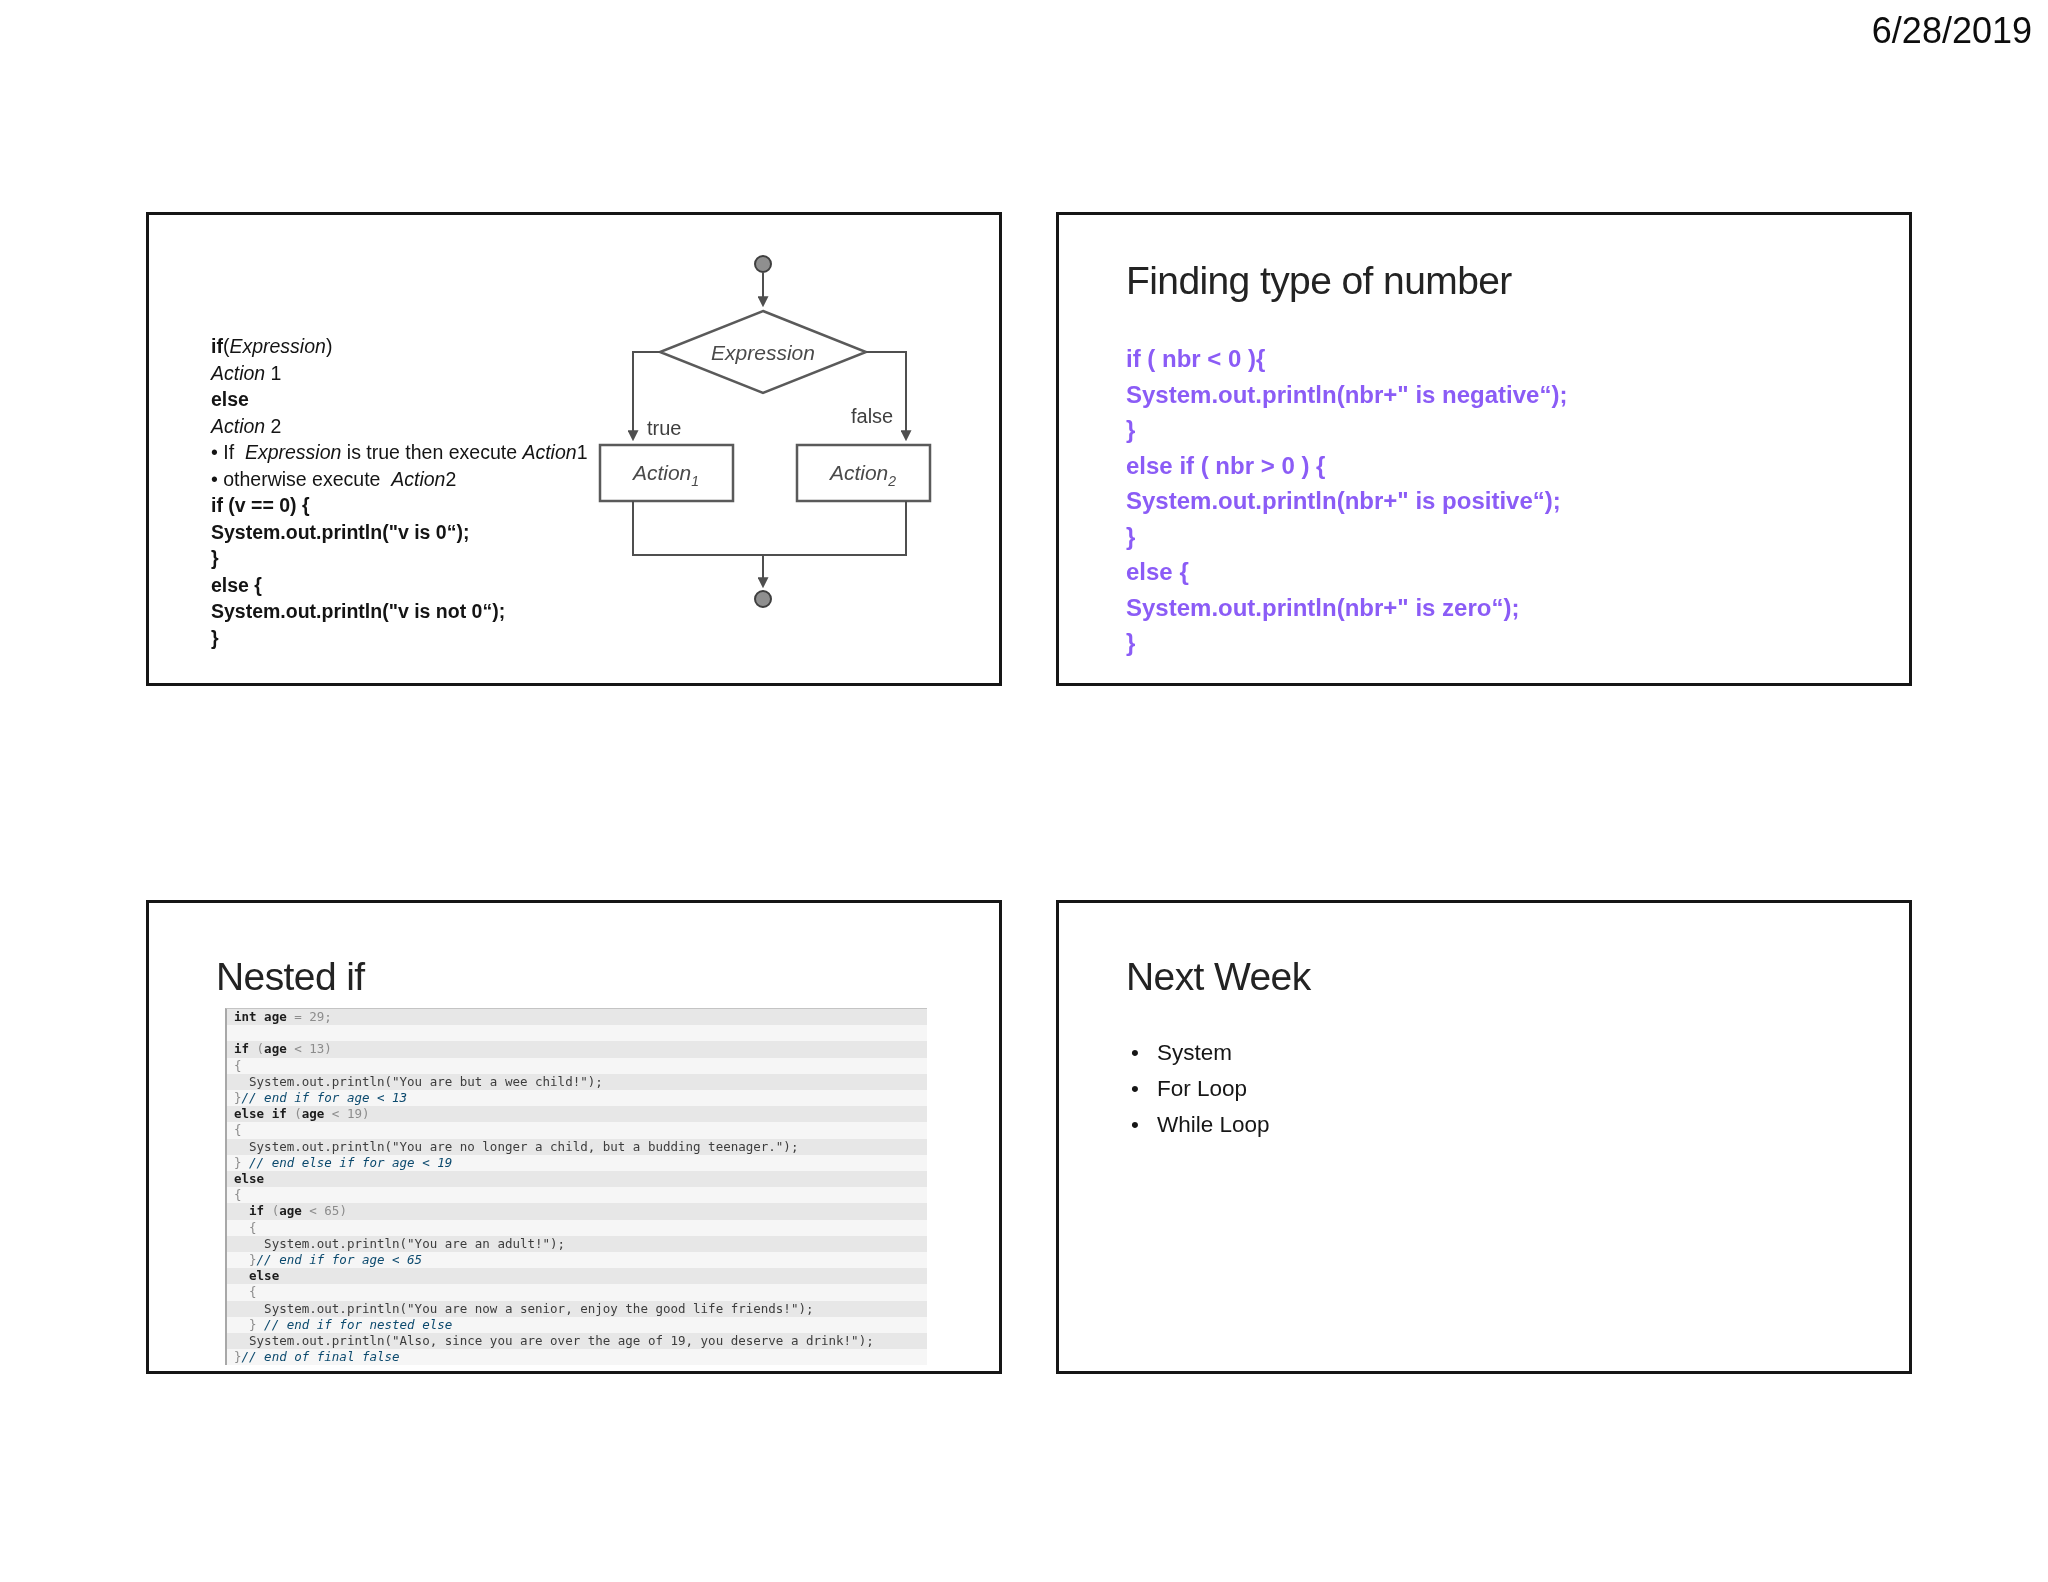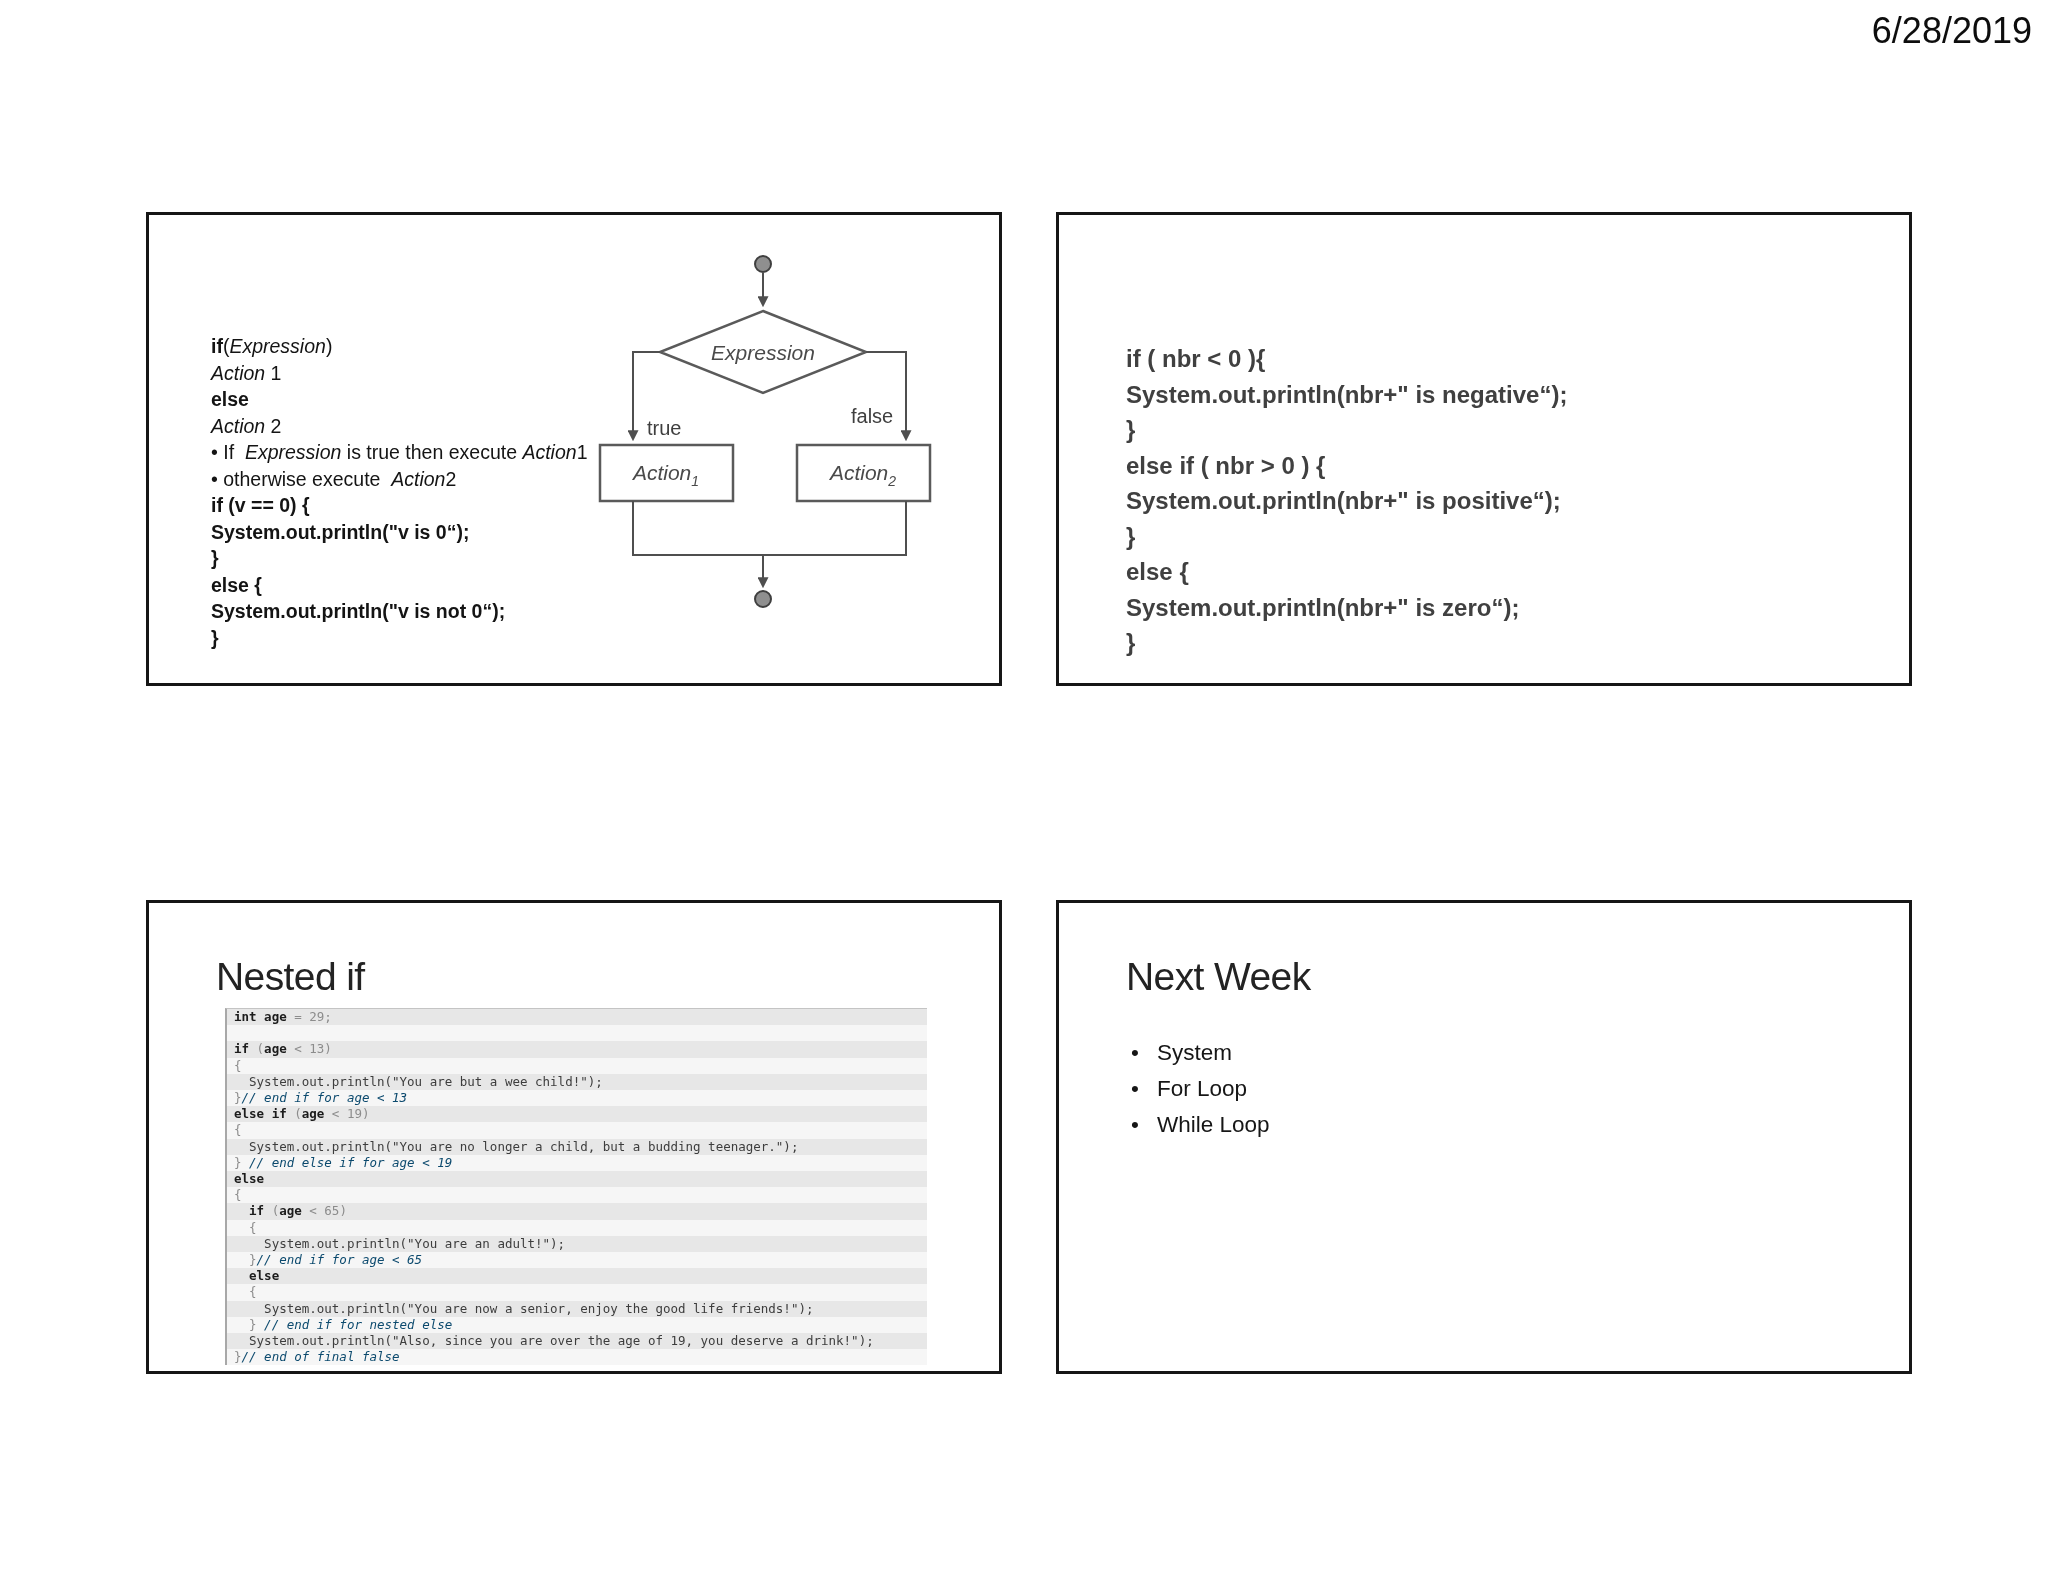--- a/index.html
+++ b/index.html
@@ -38,21 +38,21 @@
   .line { white-space:pre; }
 
   
   .body1 { position:absolute; left:62px; top:118px; font-size:19.5px; color:#141414; }
   .body1 .line { line-height:26.5px; }
   .s-b { font-weight:700; }
   .s-i { font-style:italic; }
   .s-n { }
 
   
-  .body2 { position:absolute; left:67px; top:126px; font-size:24px; font-weight:700; color:#404040; }
+  .body2 { position:absolute; left:67px; top:126px; font-size:24px; font-weight:700; color:#8b5cf6; }
   .body2 .line { line-height:35.5px; }
 
   
   .codeshot {
     position:absolute; left:76px; top:105px; width:700px;
     font-family:"DejaVu Sans Mono","Liberation Mono",monospace;
     font-size:12.5px; color:#3c3c3c;
     border-left:2px solid #a8a8a8; border-top:1px solid #c4c4c4;
     background:#fbfbfb;
   }
@@ -126,20 +126,21 @@
       <rect class="fl-shape" x="648" y="230" width="133" height="56"></rect>
       <text class="fl-italic" x="714" y="265" text-anchor="middle"><tspan>Action</tspan><tspan class="fl-sub" dy="6">2</tspan></text>
 
       <polyline class="fl-stroke" points="484,286 484,340 757,340 757,286"></polyline>
       <line class="fl-stroke" x1="614" y1="340" x2="614" y2="371" marker-end="url(#ah)"></line>
       <circle class="fl-dot" cx="614" cy="384" r="8"></circle>
     </svg>
   </section>
 
   <section class="slide s2">
+    <h1>Finding type of number</h1>
     <div class="body2">
         <div class="line"><span class="s-n">if ( nbr &lt; 0 ){</span></div>
         <div class="line"><span class="s-n">System.out.println(nbr+" is negative“);</span></div>
         <div class="line"><span class="s-n">}</span></div>
         <div class="line"><span class="s-n">else if ( nbr &gt; 0 ) {</span></div>
         <div class="line"><span class="s-n">System.out.println(nbr+" is positive“);</span></div>
         <div class="line"><span class="s-n">}</span></div>
         <div class="line"><span class="s-n">else {</span></div>
         <div class="line"><span class="s-n">System.out.println(nbr+" is zero“);</span></div>
         <div class="line"><span class="s-n">}</span></div>

